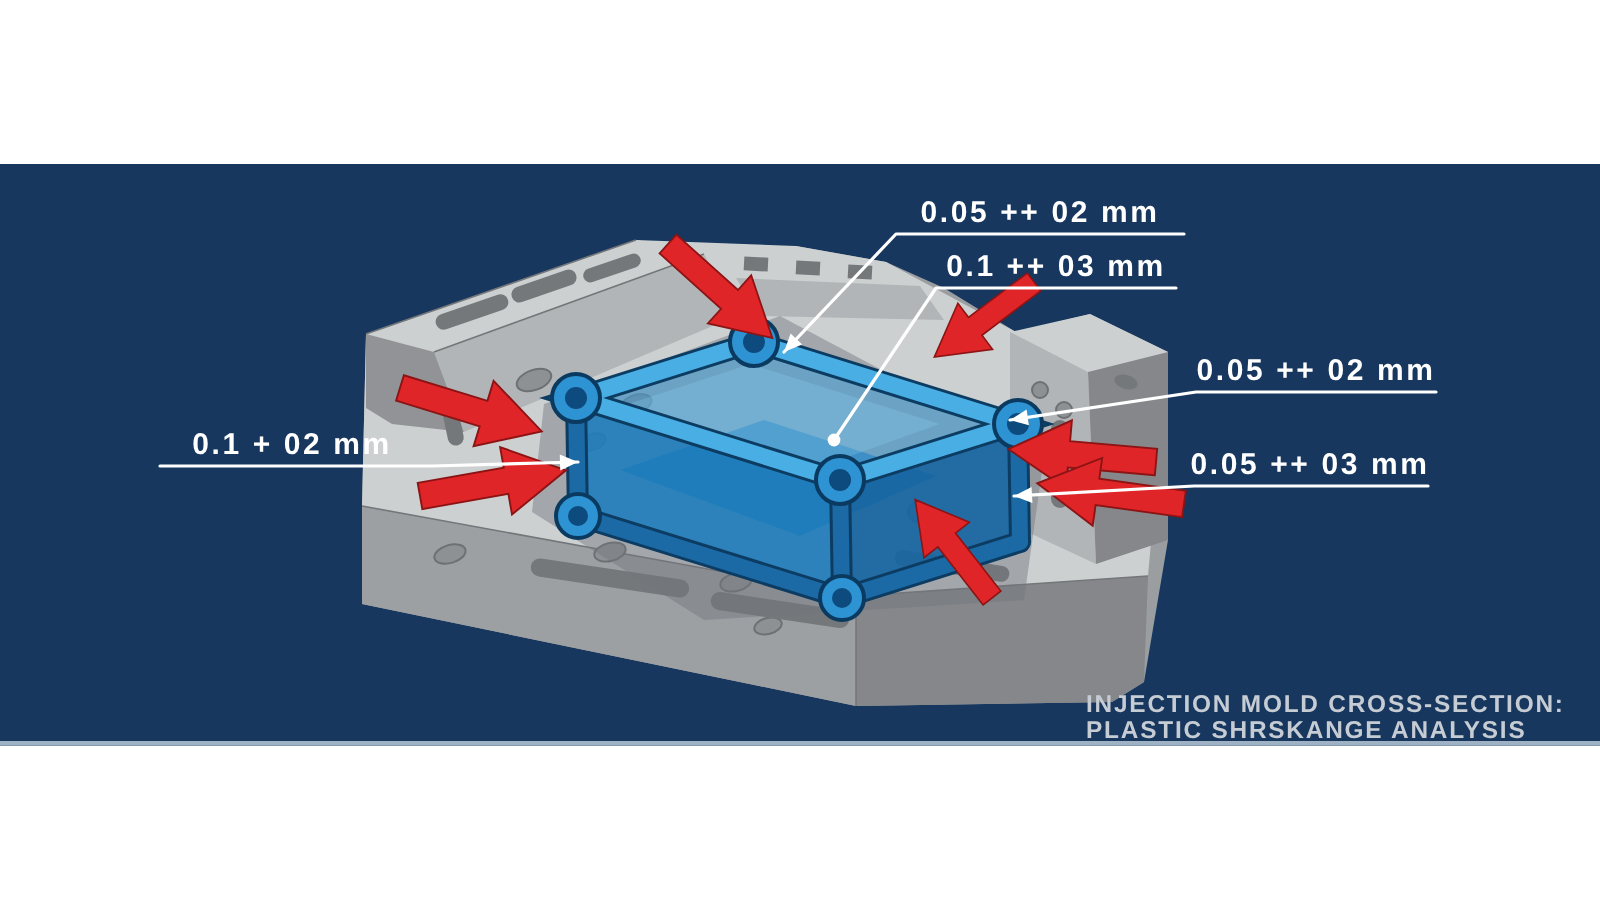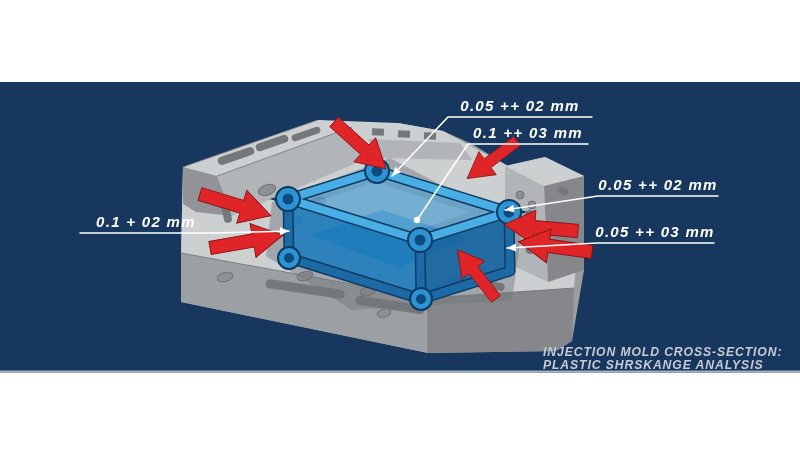--- a/index.html
+++ b/index.html
@@ -1,17 +1,17 @@
 <!DOCTYPE html>
 <html><head>
 <meta charset="utf-8">
 <style>
   html,body{margin:0;padding:0;background:#ffffff;}
   .stage{position:relative;width:800px;height:457px;background:#ffffff;overflow:hidden;
-         font-family:"Liberation Sans", sans-serif;font-style:italic;}
+         font-family:"Liberation Sans", sans-serif;}
   svg{display:block;}
   .dim-label{fill:#ffffff;font-size:15px;font-weight:bold;letter-spacing:1.3px;}
   .caption-text{fill:#c6ccd3;font-size:12.2px;font-weight:bold;letter-spacing:0.9px;}
   .leader{stroke:#ffffff;stroke-width:1.6;fill:none;stroke-linecap:round;stroke-linejoin:round;}
   .leader-head{fill:#ffffff;}
   .arrow{stroke:#8c1414;stroke-width:1;}
   .face-top{fill:#cdd0d1;}
   .face-left{fill:#b2b5b7;}
   .face-front{fill:#9da0a2;}
   .face-dark{fill:#85878a;}

